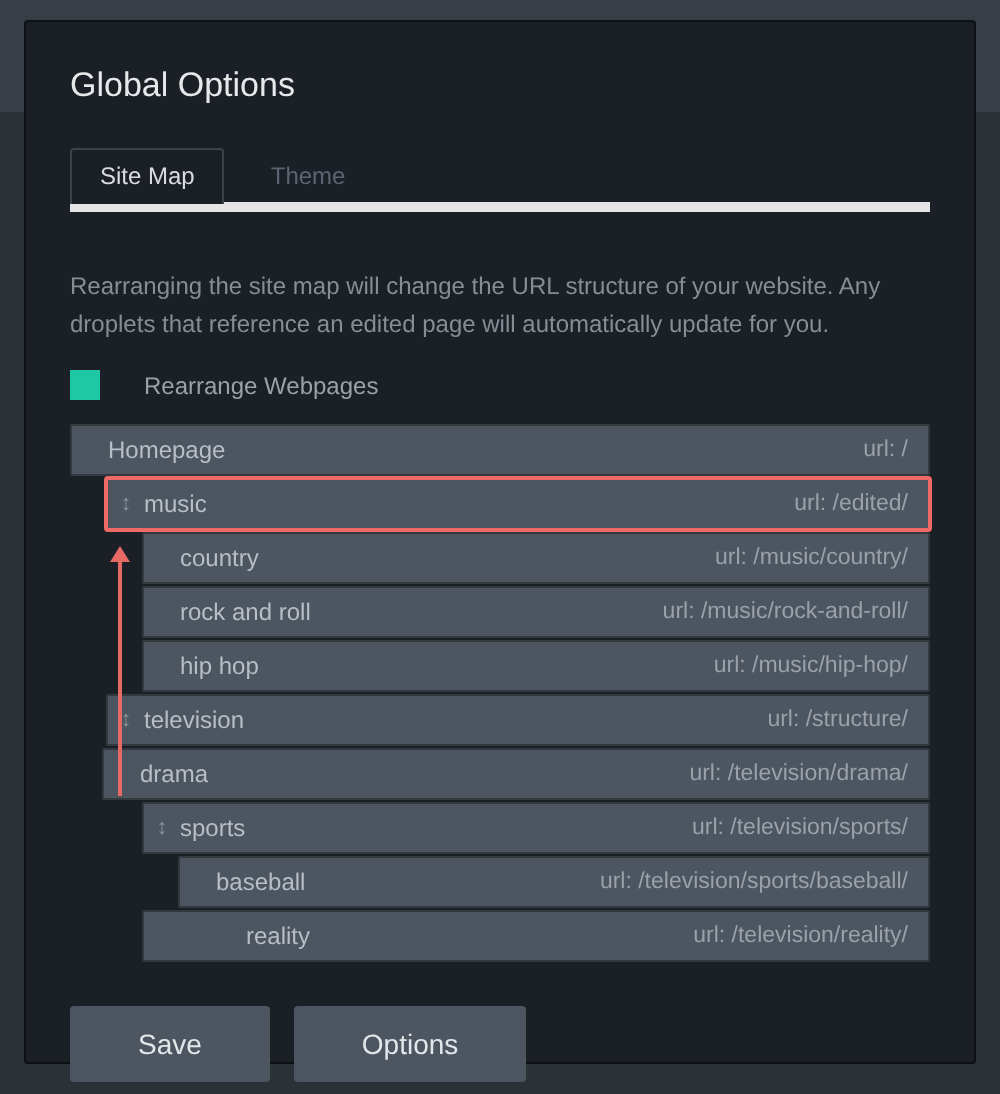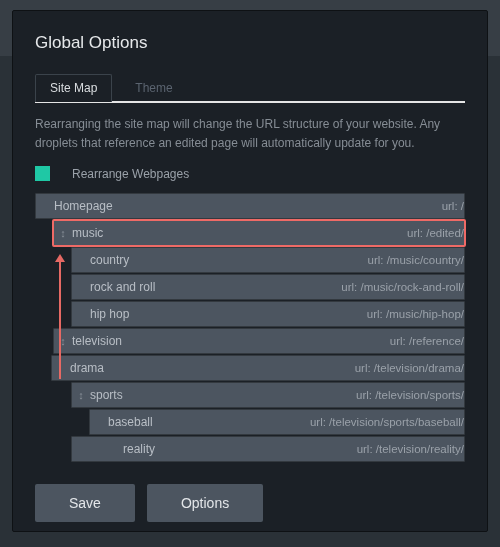--- a/index.html
+++ b/index.html
@@ -27,22 +27,22 @@
   }
   .title {
     color: #e6e8ea;
     font-size: 17px;
     font-weight: 400;
     margin-bottom: 20px;
   }
   .tabs {
     display: flex;
     gap: 8px;
-    border-bottom: 2px solid #e5e5e5;
-    margin-bottom: 12px;
+    border-bottom: 5px solid #e5e5e5;
+    margin-bottom: 28px;
   }
   .tab {
     padding: 6px 14px 7px 14px;
     font-size: 12px;
     color: #5b6470;
     border: 1px solid transparent;
     border-bottom: none;
     position: relative;
     top: 1px;
     cursor: pointer;
@@ -73,20 +73,21 @@
 
   .tree { position: relative; }
   .row {
     display: flex; align-items: center;
     height: 26px;
     background: #4c5560;
     border: 1px solid #33393f;
     border-radius: 1px;
     margin-bottom: 1px;
     font-size: 12px;
+    padding-right: 10px;
     cursor: grab;
   }
   .row .handle {
     width: 18px;
     display:flex; align-items:center; justify-content:center;
     color:#8a919a;
     font-size: 11px;
     flex-shrink:0;
   }
   .row .label { color: #b8bec5; }
@@ -168,21 +169,21 @@
         <span class="url">url: /music/rock-and-roll/</span>
       </div>
       <div class="row" style="margin-left: 36px;">
         <span class="handle"></span>
         <span class="label">hip hop</span>
         <span class="url">url: /music/hip-hop/</span>
       </div>
       <div class="row" style="margin-left: 18px;">
         <span class="handle">↕</span>
         <span class="label">television</span>
-        <span class="url">url: /reference/</span>
+        <span class="url">url: /structure/</span>
       </div>
       <div class="row" style="margin-left: 16px;">
         <span class="handle"></span>
         <span class="label">drama</span>
         <span class="url">url: /television/drama/</span>
       </div>
       <div class="row" style="margin-left: 36px;">
         <span class="handle">↕</span>
         <span class="label">sports</span>
         <span class="url">url: /television/sports/</span>

